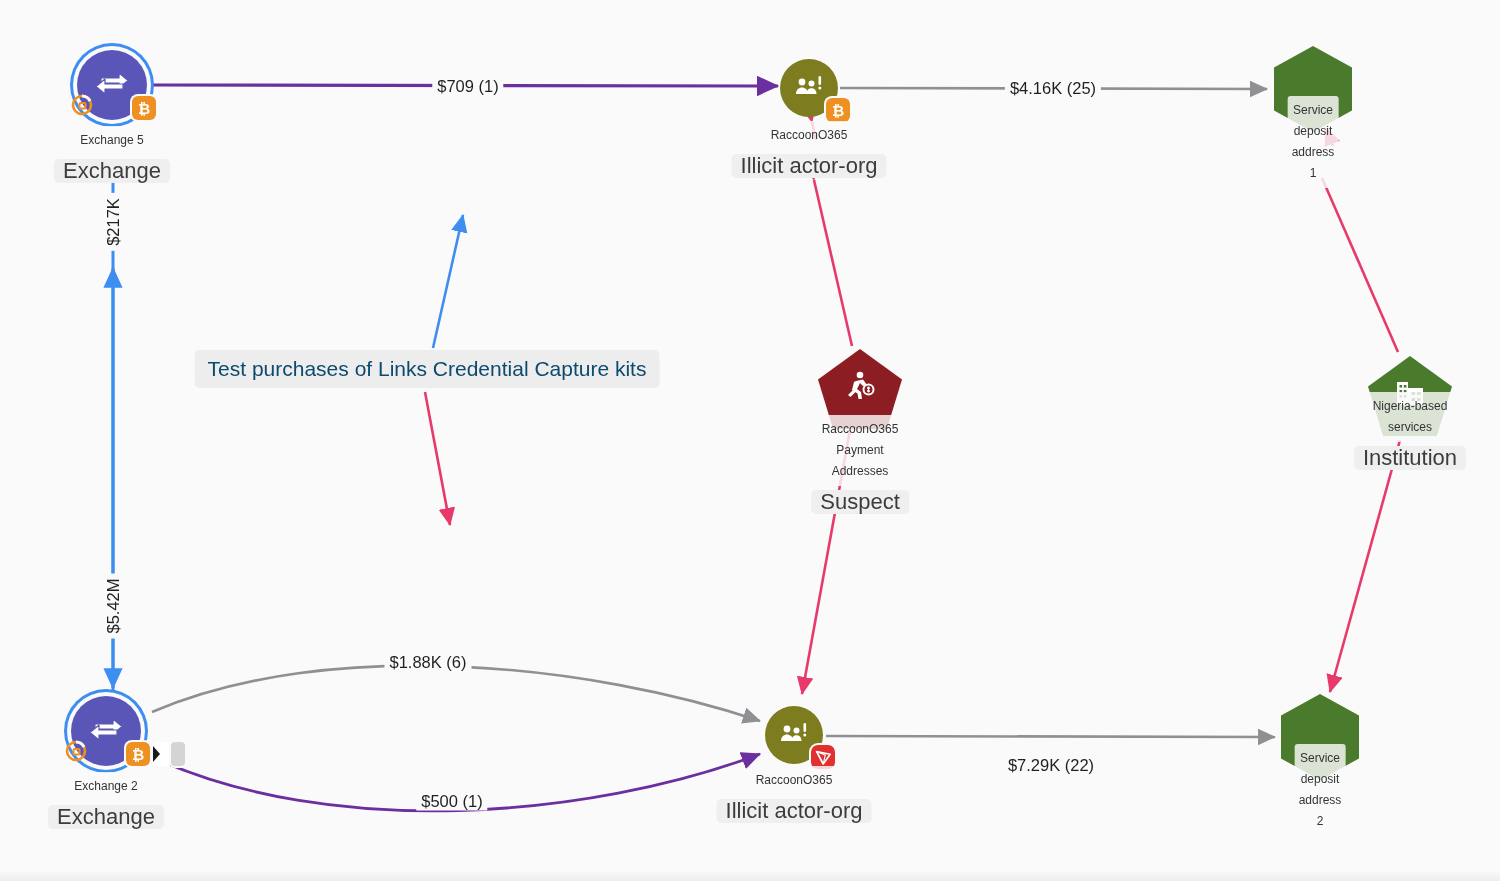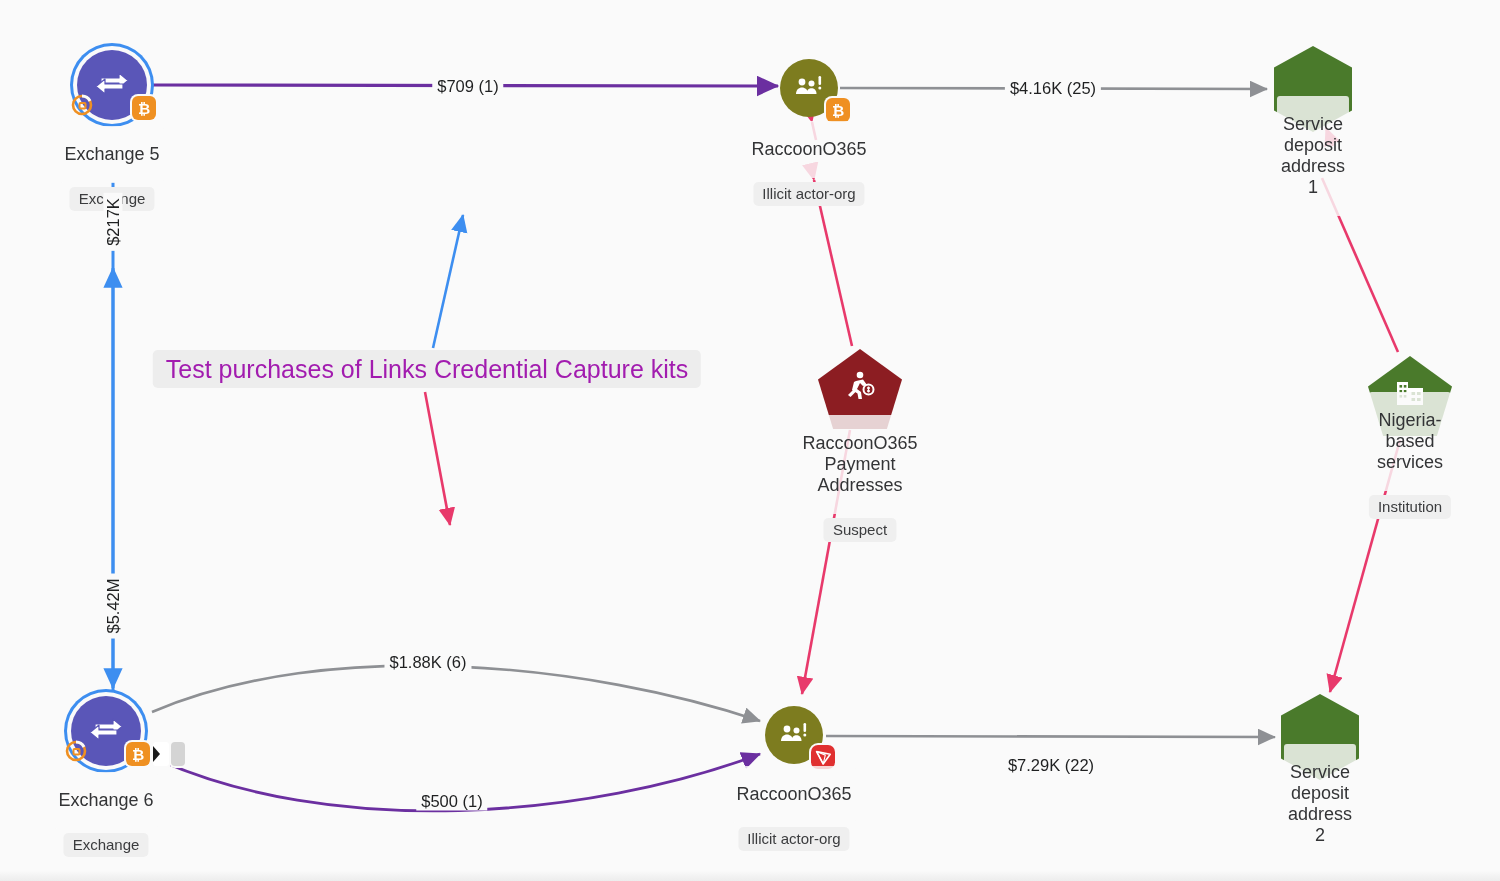--- a/index.html
+++ b/index.html
@@ -70,39 +70,39 @@
     box-shadow:0 0 0 2px #fafafa;overflow:hidden;
   }
 
   
   .node-labels{
     position:absolute;left:50%;transform:translateX(-50%);
     display:flex;flex-direction:column;align-items:center;
     white-space:nowrap;
   }
   .node-title{
-    color:#333436;font-size:18px;line-height:21px;
+    color:#333436;font-size:12px;line-height:21px;
     background:rgba(250,250,250,.82);
-    padding:18px 4px;border-radius:3px;text-align:center;
+    padding:4px 4px;border-radius:3px;text-align:center;
   }
   .node-type{
-    color:#3b3c3e;font-size:15px;line-height:20px;
+    color:#3b3c3e;font-size:22px;line-height:20px;
     background:#efefef;border-radius:5px;
     padding:2px 9px;margin-top:4px;
   }
   .edge-label{
     position:absolute;transform:translate(-50%,-50%);
     color:#1f2021;font-size:16.5px;
     background:#fafafa;padding:0 5px;white-space:nowrap;
   }
   .edge-label.rot{transform:translate(-50%,-50%) rotate(-90deg);}
   .annotation{
     position:absolute;transform:translate(-50%,-50%);
-    background:#ededed;color:#a21caf;
-    font-size:25px;line-height:22px;
+    background:#ededed;color:#0c4a6e;
+    font-size:21px;line-height:22px;
     padding:8px 13px;border-radius:5px;white-space:nowrap;
   }
 </style>
 </head>
 <body>
 
 <div id="canvas">
 
   <svg id="graph-svg" viewBox="0 0 1500 881" xmlns="http://www.w3.org/2000/svg">
     <defs>
@@ -192,21 +192,21 @@
       </span>
       <span class="badge badge-btc" style="right:-9px;bottom:0px;">₿</span>
       <span class="badge-grey-dark" style="position:absolute;right:-28px;bottom:0px;">
         <svg width="16" height="24" viewBox="0 0 16 24">
             <path d="M0 4 L7 12 L0 20 Z" fill="#1a1a1a"></path>
           </svg>
       </span>
       <span class="badge-grey" style="position:absolute;right:-44px;bottom:0px;"></span>
     </div>
     <div class="node-labels" style="top:76px;">
-      <div class="node-title">Exchange 6</div>
+      <div class="node-title">Exchange 2</div>
       <div class="node-type">Exchange</div>
     </div>
   </div>
 
   <div class="node" style="left:809px;top:88px;">
     <div class="shape-wrap">
       <div class="round-node">
         <span>
           <svg width="30" height="24" viewBox="0 0 30 24">
             <circle cx="8" cy="8" r="3.4" fill="#fff"></circle>

